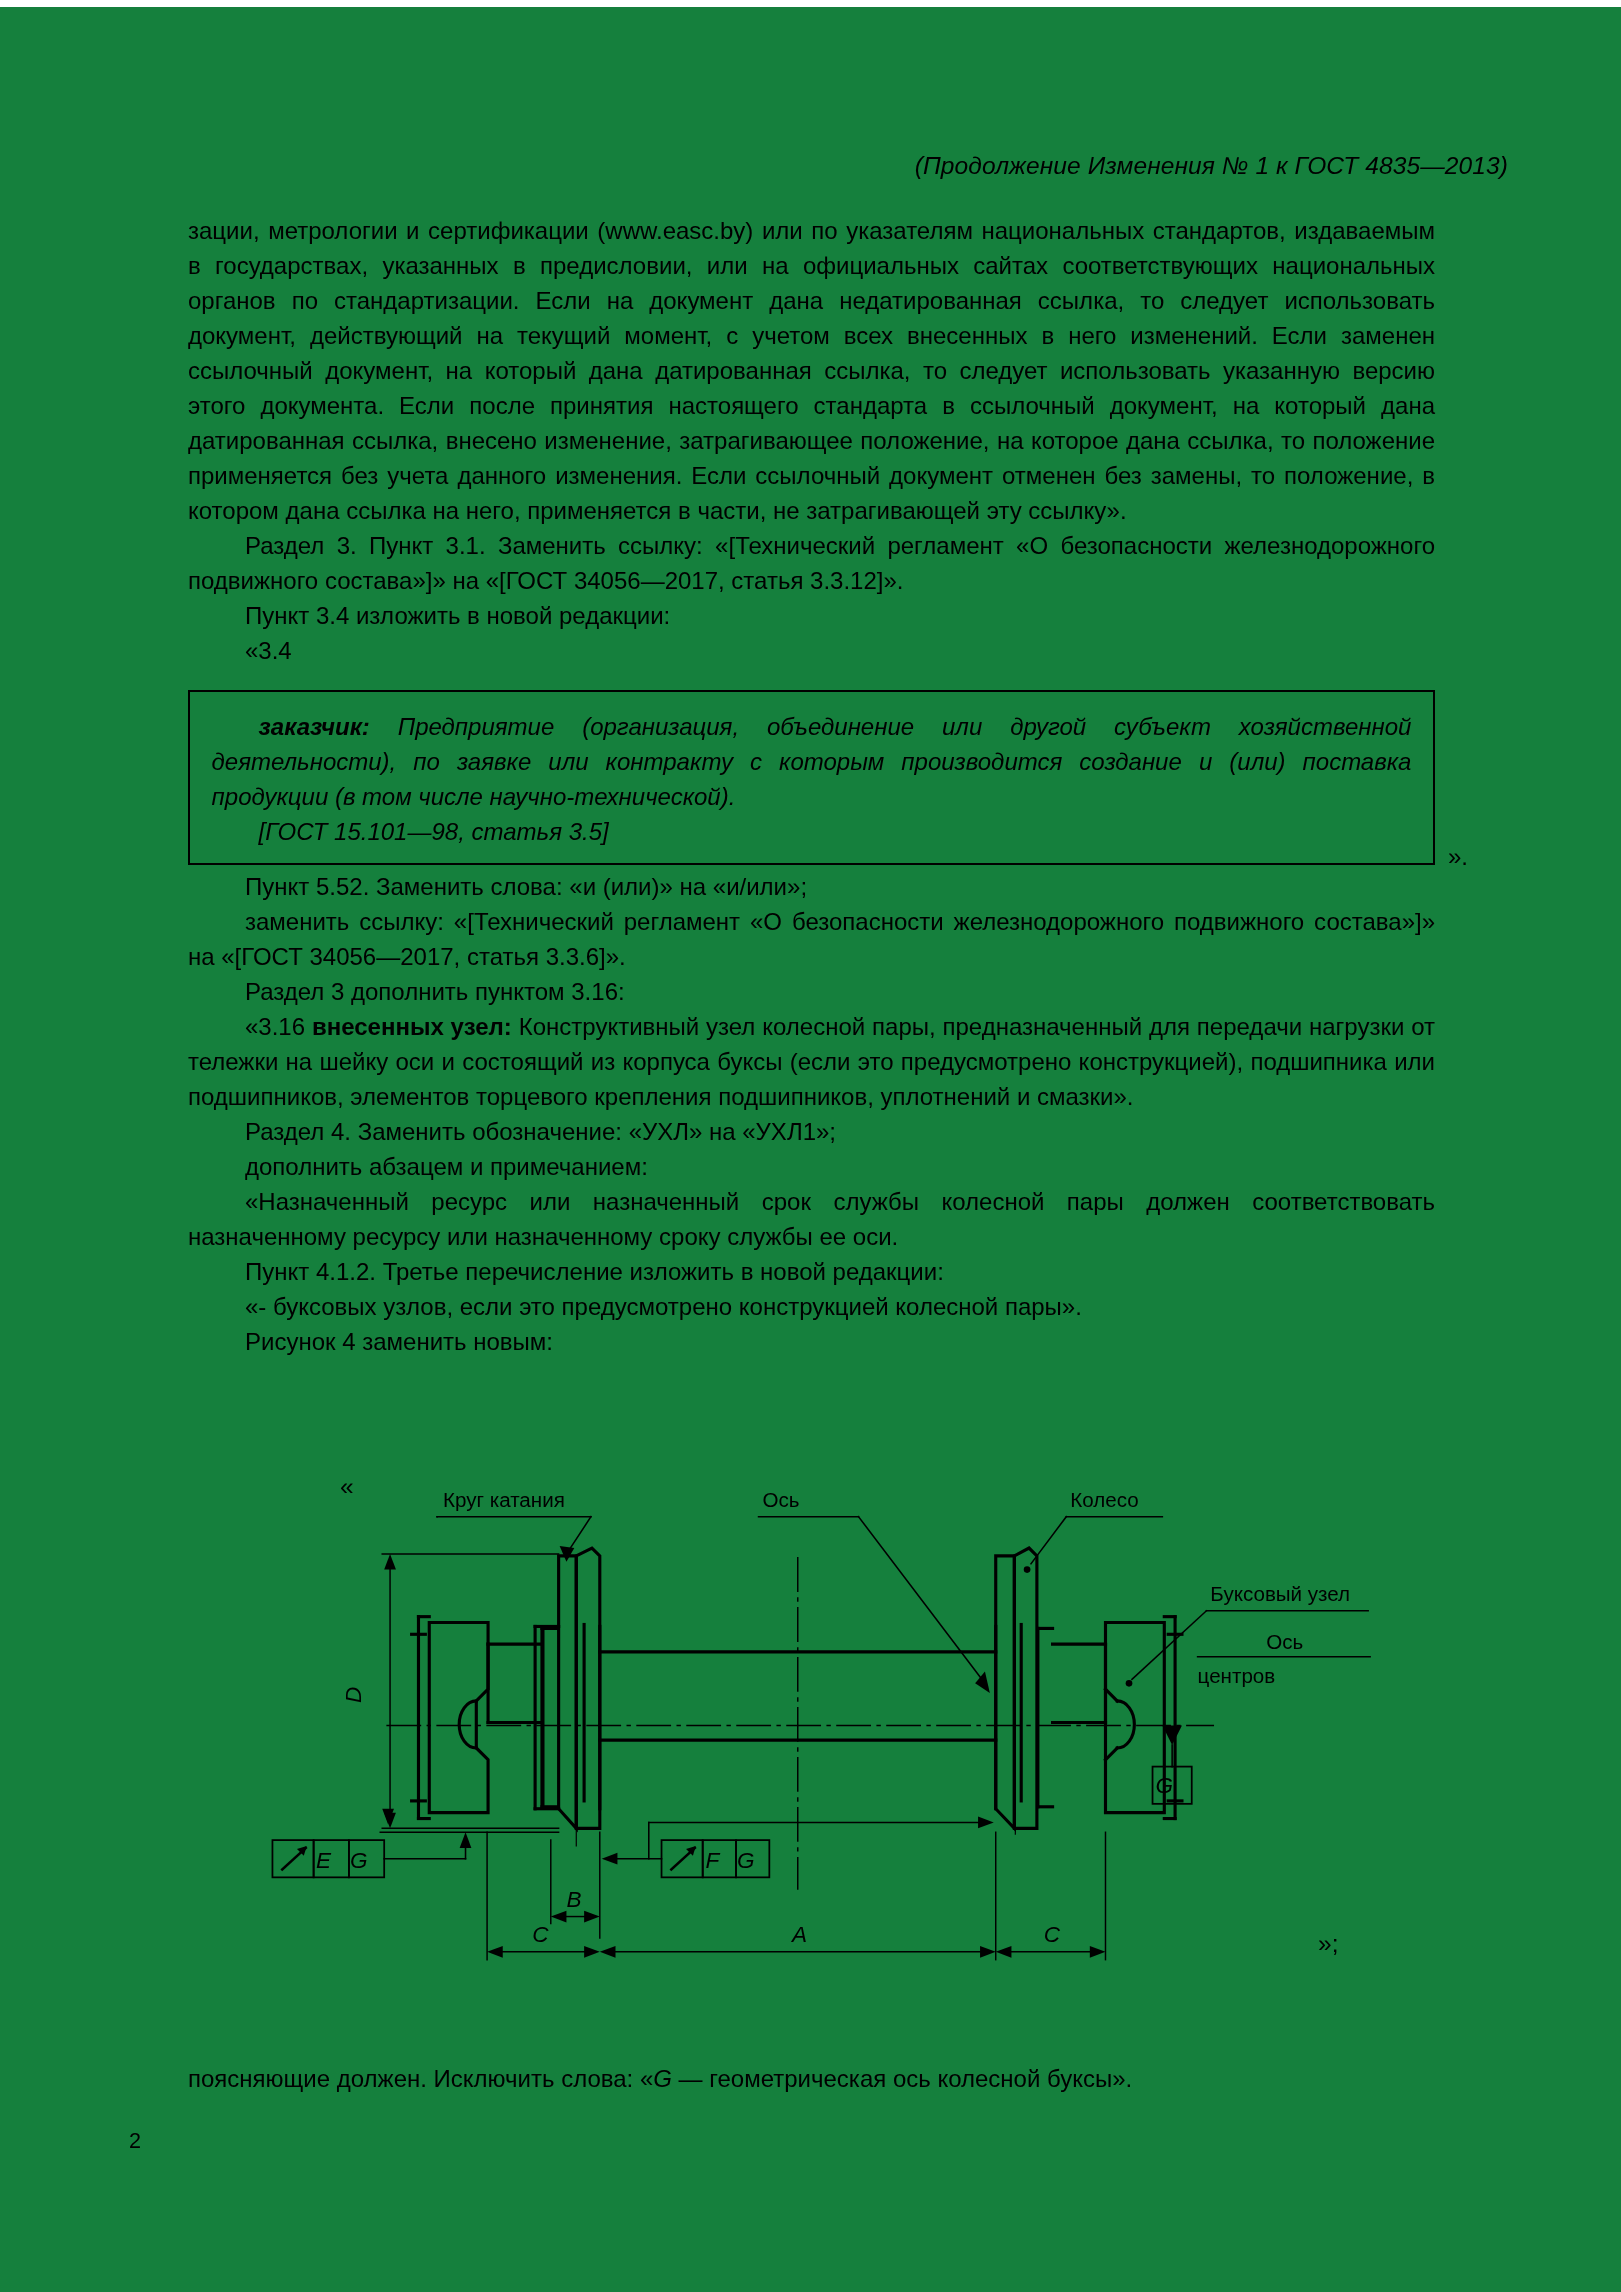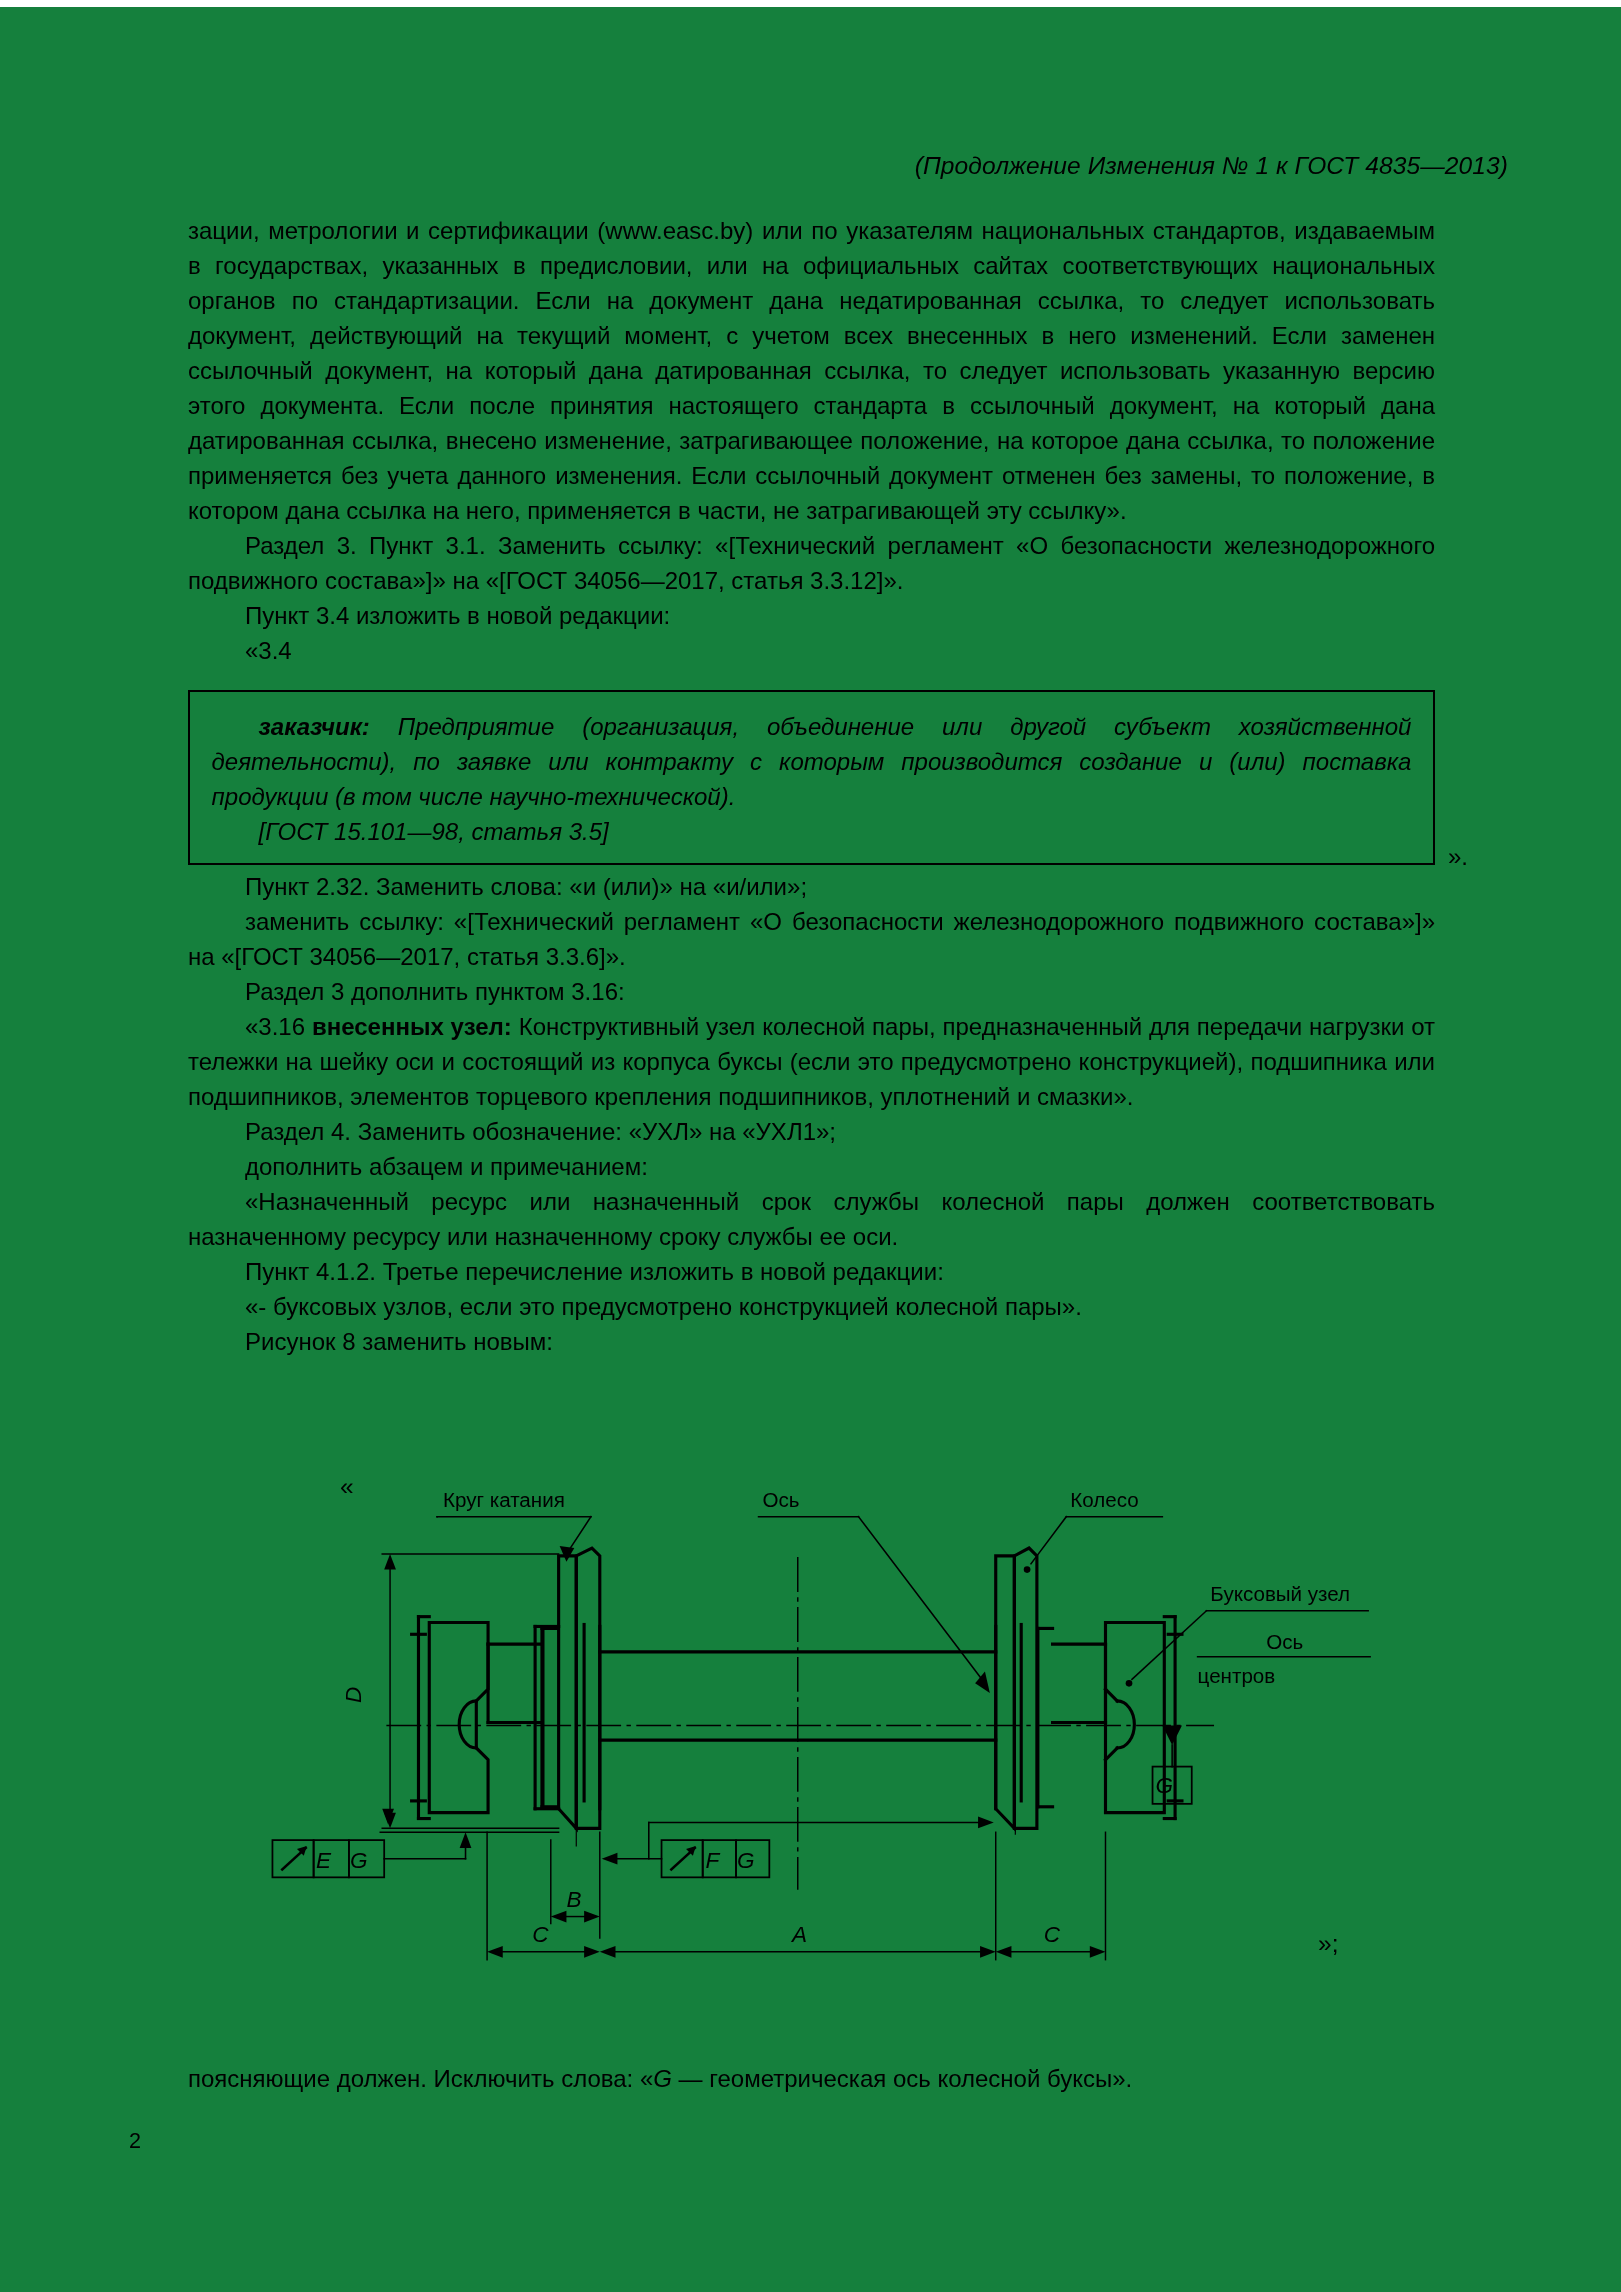--- a/index.html
+++ b/index.html
@@ -149,34 +149,34 @@
     <p class="para indent">«3.4</p>
 
     <div class="defbox-wrap">
       <div class="defbox">
         <p class="first"><b class="term">заказчик:</b><span> Предприятие (организация, объединение или другой субъект хозяйственной деятельности), по заявке или контракту с которым производится создание и (или) поставка продукции (в том числе научно-технической).</span></p>
         <p class="src">[ГОСТ 15.101—98, статья 3.5]</p>
       </div>
       <span class="closequote-right">».</span>
     </div>
 
-    <p class="para indent sp-before-lg">Пункт 2.32. Заменить слова: «и (или)» на «и/или»;</p>
+    <p class="para indent sp-before-lg">Пункт 5.52. Заменить слова: «и (или)» на «и/или»;</p>
     <p class="para indent">заменить ссылку: «[Технический регламент «О безопасности железнодорожного подвижного состава»]» на «[ГОСТ 34056—2017, статья 3.3.6]».</p>
     <p class="para indent">Раздел 3 дополнить пунктом 3.16:</p>
 
     <p class="para indent"><span>«3.16 </span><b class="term">внесенных узел:</b><span> Конструктивный узел колесной пары, предназначенный для передачи нагрузки от тележки на шейку оси и состоящий из корпуса буксы (если это предусмотрено конструкцией), подшипника или подшипников, элементов торцевого крепления подшипников, уплотнений и смазки».</span></p>
 
     <p class="para indent">Раздел 4. Заменить обозначение: «УХЛ» на «УХЛ1»;</p>
     <p class="para indent">дополнить абзацем и примечанием:</p>
     <p class="para indent">«Назначенный ресурс или назначенный срок службы колесной пары должен соответствовать назначенному ресурсу или назначенному сроку службы ее оси.</p>
 
 
     <p class="para indent sp-before">Пункт 4.1.2. Третье перечисление изложить в новой редакции:</p>
     <p class="para indent">«- буксовых узлов, если это предусмотрено конструкцией колесной пары».</p>
-    <p class="para indent">Рисунок 8 заменить новым:</p>
+    <p class="para indent">Рисунок 4 заменить новым:</p>
   </div>
 
   <div class="figure">
     <span class="fig-openquote">«</span>
     <span class="fig-closequote">»;</span>
 
     <svg class="fig-svg" width="1621" height="549" viewBox="0 0 1654 560">
       <g stroke="#000" fill="none" stroke-linecap="square">
 
         <g stroke-width="1.6">

